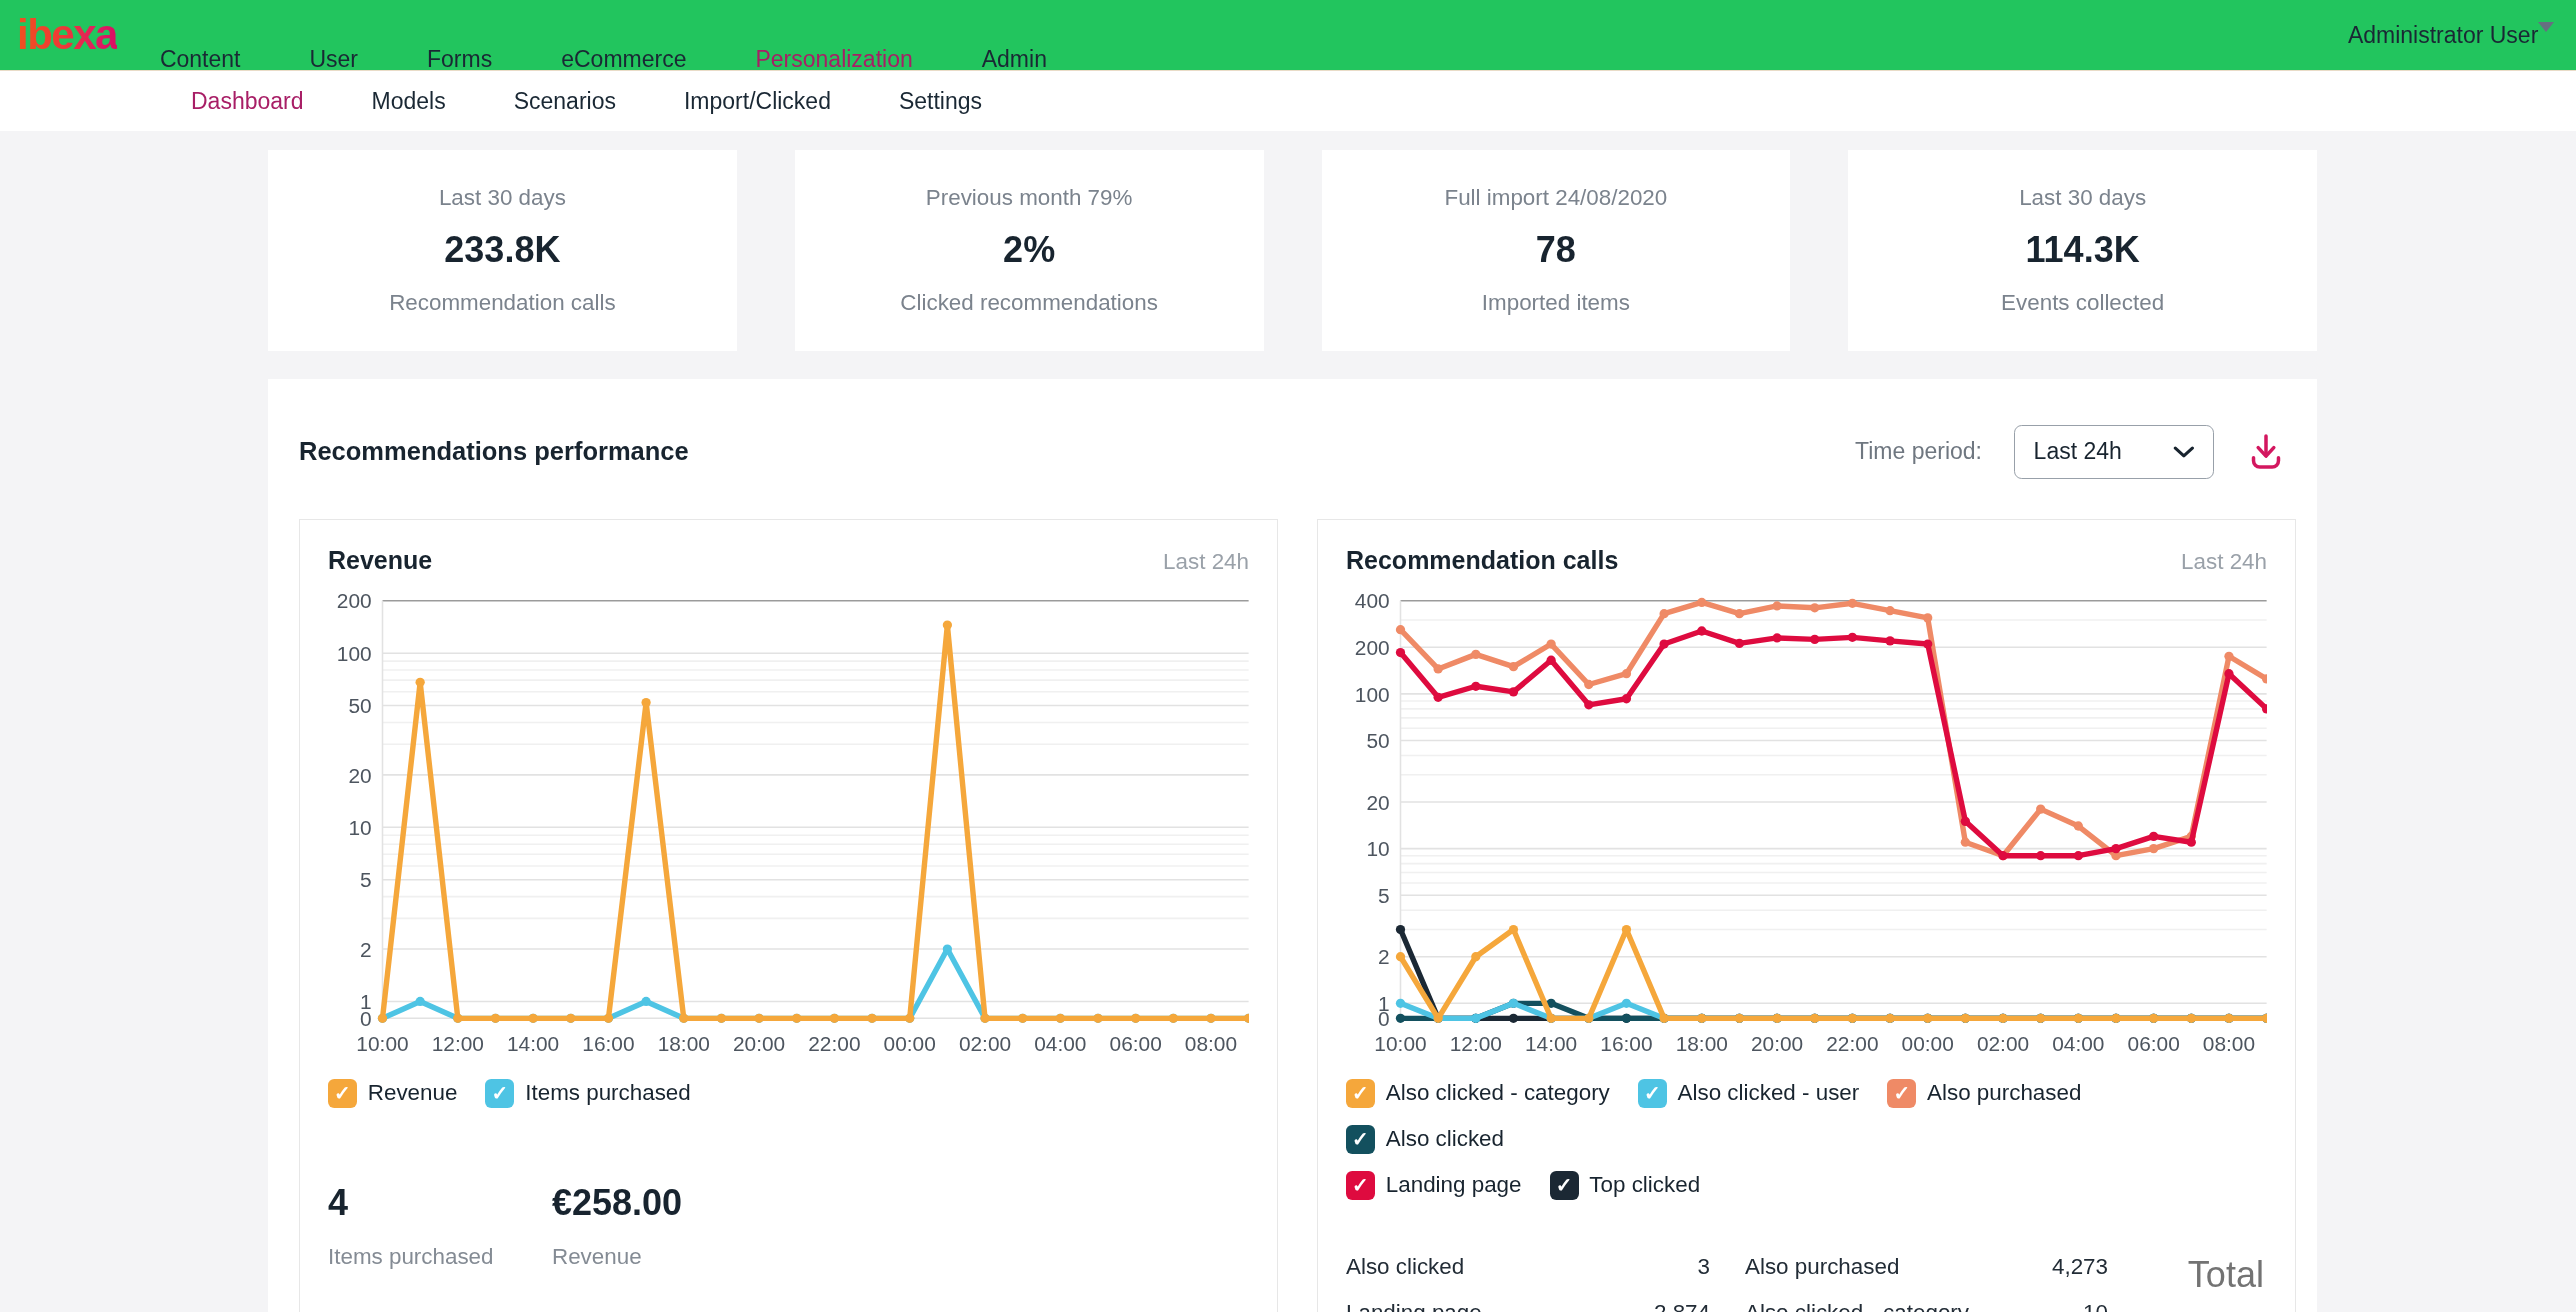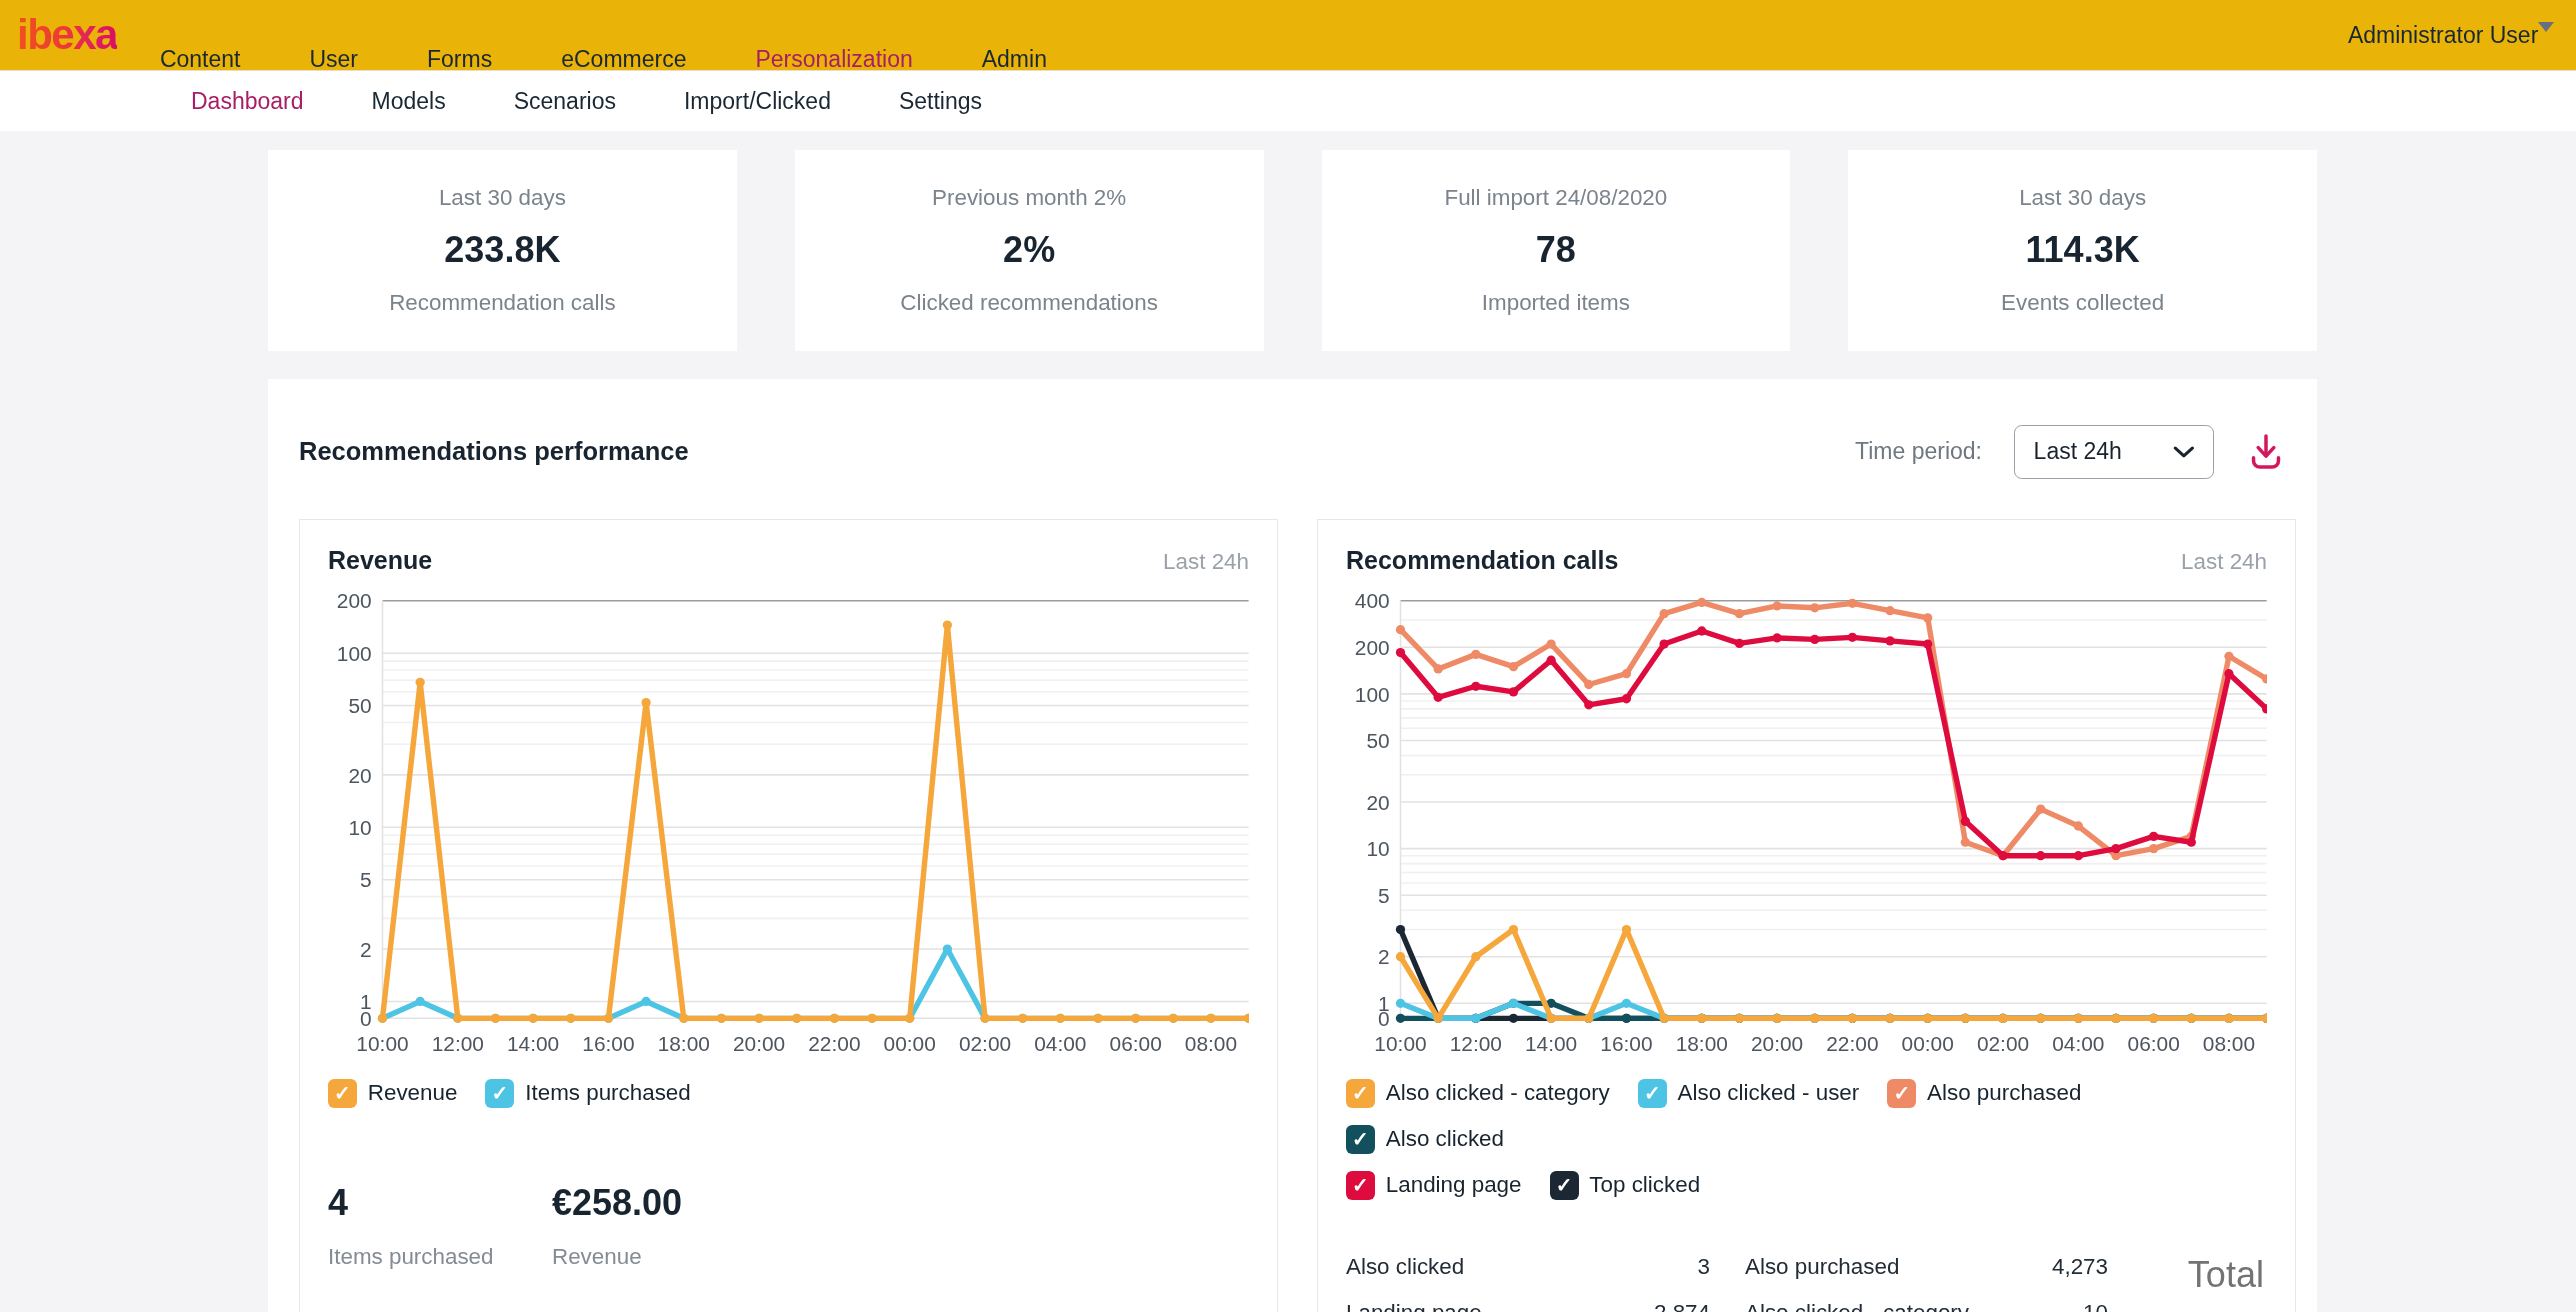--- a/index.html
+++ b/index.html
@@ -1,18 +1,18 @@
 <!DOCTYPE html>
 <html style="font-size:12.4px"><head>
 <meta charset="utf-8">
 <style>
   html,body{margin:0;padding:0;width:2576px;height:1313px;overflow:hidden;background:#f4f4f6;
     font-family:"Liberation Sans",sans-serif;color:#1a2834;}
   
-  .topbar{height:70px;background:#eab308;border-bottom:1.5px solid #e9dcc8;display:flex;align-items:center;}
+  .topbar{height:70px;background:#22c55e;border-bottom:1.5px solid #e9dcc8;display:flex;align-items:center;}
   .logo{font-size:42px;font-weight:800;letter-spacing:-1.5px;margin-left:17px;line-height:1;
     background:linear-gradient(90deg,#f0511f 0%,#ee3a36 45%,#df1d62 80%,#d90e63 100%);
     -webkit-background-clip:text;background-clip:text;color:transparent;cursor:pointer;}
   .topnav{display:flex;margin-left:43px;gap:69px;font-size:23px;}
   .nav-item{color:#1a2834;cursor:pointer;white-space:nowrap;margin-top:48px;}
   .nav-item.active{color:#a81e66;}
   .user{margin-left:auto;margin-right:21.7px;display:flex;align-items:flex-start;font-size:23px;}
   .caret{width:0;height:0;border-left:8.5px solid transparent;border-right:8.5px solid transparent;border-top:10px solid #667080;}
   
   .subnav{height:60px;background:#fff;display:flex;align-items:center;padding-left:191px;gap:68px;font-size:23px;}
@@ -87,21 +87,21 @@
 
 <div class="content">
 
   <div class="stats-row">
     <div class="stat-card">
       <div class="stat-label">Last 30 days</div>
       <div class="stat-value">233.8K</div>
       <div class="stat-sub">Recommendation calls</div>
     </div>
     <div class="stat-card">
-      <div class="stat-label">Previous month 2%</div>
+      <div class="stat-label">Previous month 79%</div>
       <div class="stat-value">2%</div>
       <div class="stat-sub">Clicked recommendations</div>
     </div>
     <div class="stat-card">
       <div class="stat-label">Full import 24/08/2020</div>
       <div class="stat-value">78</div>
       <div class="stat-sub">Imported items</div>
     </div>
     <div class="stat-card">
       <div class="stat-label">Last 30 days</div>

